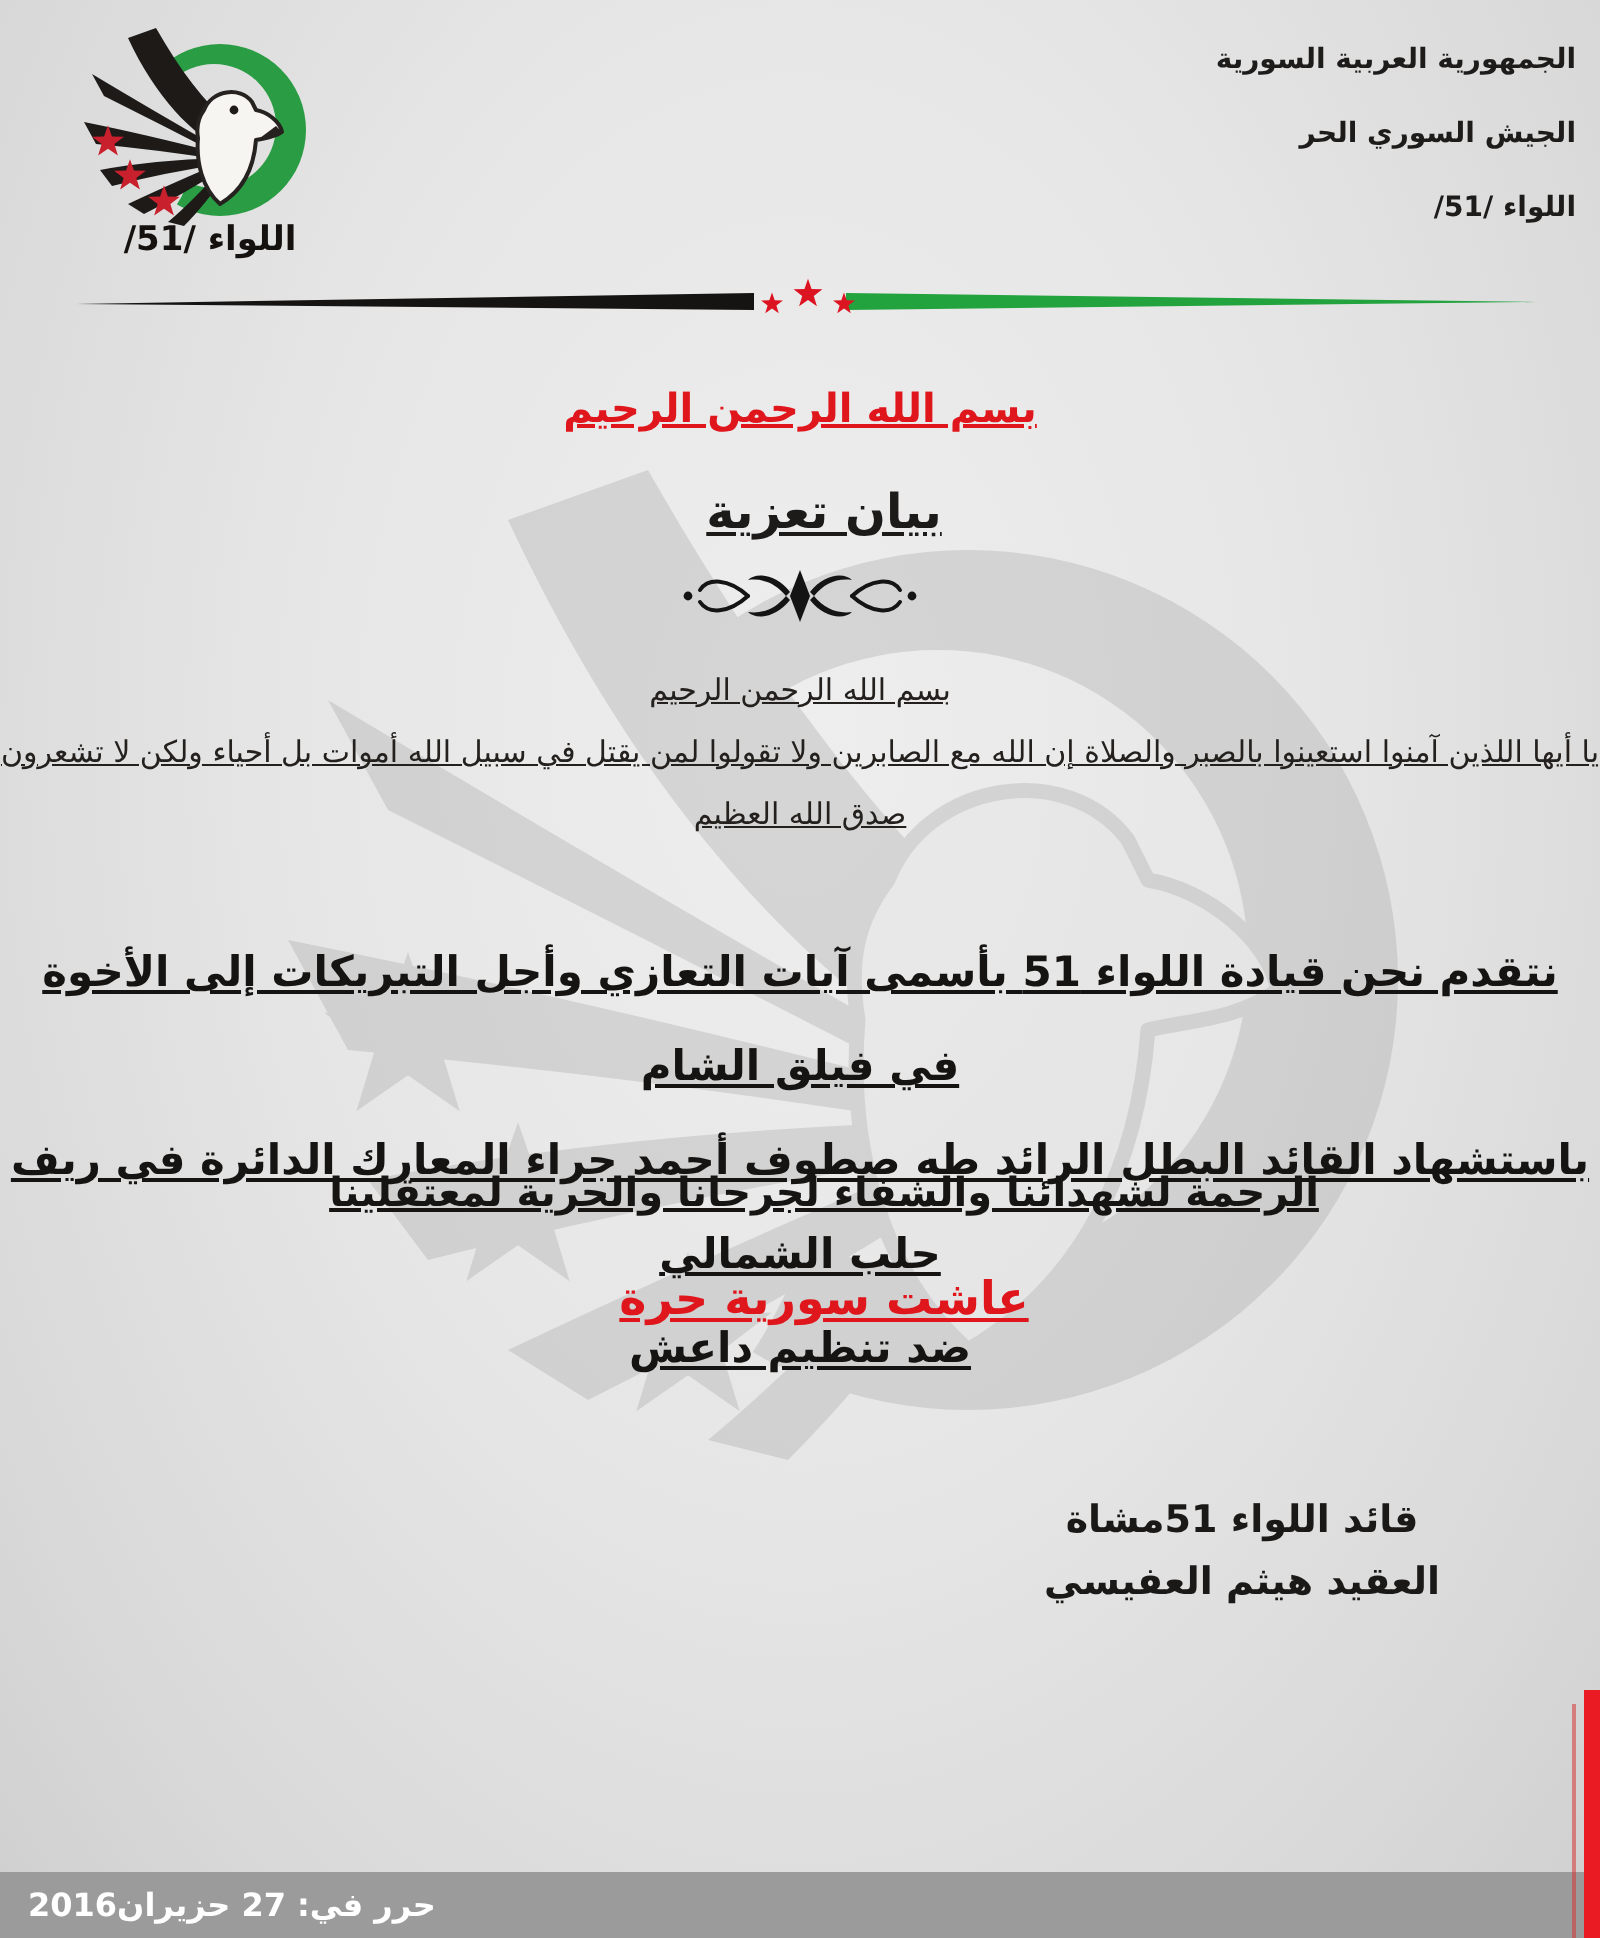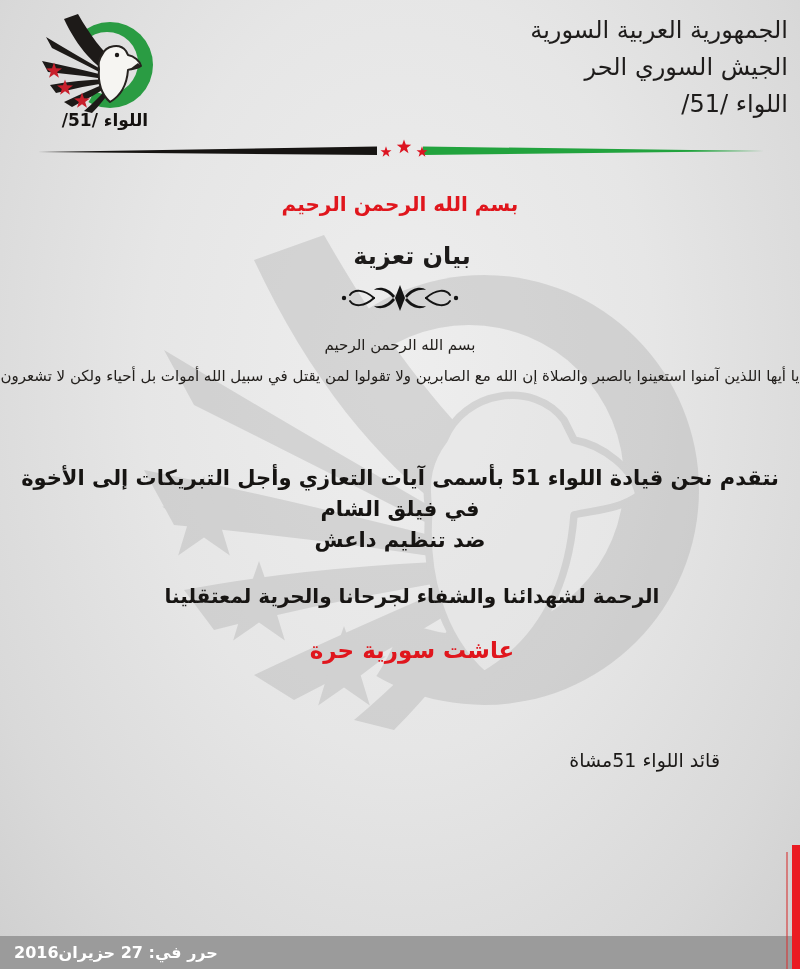--- a/index.html
+++ b/index.html
@@ -3,35 +3,35 @@
 <meta charset="utf-8">
 <style>
   html,body{margin:0;padding:0;background:#888;}
   #page{
     position:relative;width:800px;height:969px;margin:0 auto;overflow:hidden;
     background:radial-gradient(ellipse at 50% 38%, #eeeeee 0%, #e6e6e6 45%, #d9d9d9 80%, #cfcfcf 100%);
     font-family:"DejaVu Sans", sans-serif;
     direction:rtl;
   }
   .abs{position:absolute;}
-  .center-line{position:absolute;left:0;width:100%;text-align:center;color:#1d1b1a;}
+  .center-line{position:absolute;left:0;width:100%;text-align:center;color:#1d1b1a;text-decoration:underline;}
   .hdr{
     position:absolute;top:12px;right:12px;text-align:right;
-    font-size:24px;font-weight:normal;color:#1e1c1b;line-height:37px;
+    font-size:14px;font-weight:bold;color:#1e1c1b;line-height:37px;
   }
   .basmala{top:192px;font-size:20px;font-weight:bold;color:#e0161d;}
   .doc-title{top:242px;font-size:24px;font-weight:bold;margin-left:12px;}
   .quran{top:330px;font-size:15px;line-height:31px;color:#23201d;white-space:nowrap;}
   .quran .vline{display:block;}
-  .body-text{top:463px;font-size:21px;font-weight:bold;line-height:31px;color:#161412;}
+  .body-text{top:463px;font-size:21px;font-weight:bold;line-height:47px;color:#161412;}
   .mercy{top:584px;font-size:20px;font-weight:bold;color:#171513;margin-left:12px;}
   .slogan{top:637px;font-size:23px;font-weight:bold;color:#e0161d;padding-left:12px;}
   .signature{
     position:absolute;top:745px;right:80px;text-align:center;
-    font-size:19px;font-weight:normal;color:#1b1917;line-height:31px;
+    font-size:19px;font-weight:bold;color:#1b1917;line-height:31px;
   }
   .logo-caption{
     position:absolute;top:110px;left:38px;width:134px;text-align:center;
     font-size:17px;font-weight:bold;color:#14110f;direction:rtl;
   }
   .footer-bar{
     position:absolute;left:0;bottom:0;width:800px;height:33px;background:#9b9b9b;
   }
   .footer-text{
     position:absolute;left:14px;top:0;height:33px;line-height:33px;
@@ -140,33 +140,36 @@
       <path d="M44,17 C34,8 24,8 20,14"></path>
       <path d="M44,17 C34,26 24,26 20,20"></path>
       <path d="M96,17 C106,8 116,8 120,14"></path>
       <path d="M96,17 C106,26 116,26 120,20"></path>
     </g>
   </svg>
 
   <div class="center-line quran">
     <span class="vline">بسم الله الرحمن الرحيم</span>
     <span class="vline">يا أيها اللذين آمنوا استعينوا بالصبر والصلاة إن الله مع الصابرين ولا تقولوا لمن يقتل في سبيل الله أموات بل أحياء ولكن لا تشعرون</span>
+    <span class="vline">صدق الله العظيم</span>
   </div>
 
   <div class="center-line body-text">
     <div>نتقدم نحن قيادة اللواء 51 بأسمى آيات التعازي وأجل التبريكات إلى الأخوة في فيلق الشام</div>
+    <div>باستشهاد القائد البطل الرائد طه صطوف أحمد جراء المعارك الدائرة في ريف حلب الشمالي</div>
     <div>ضد تنظيم داعش</div>
   </div>
 
   <div class="center-line mercy">الرحمة لشهدائنا والشفاء لجرحانا والحرية لمعتقلينا</div>
 
   <div class="center-line slogan">عاشت سورية حرة</div>
 
   <div class="signature">
     <div>قائد اللواء 51مشاة</div>
+    <div>العقيد هيثم العفيسي</div>
   </div>
 
   <div class="footer-bar">
     <div class="footer-text">حرر في: 27 حزيران2016</div>
   </div>
 
   <div class="red-hairline"></div>
   <div class="red-stripe"></div>
 
 </div>

